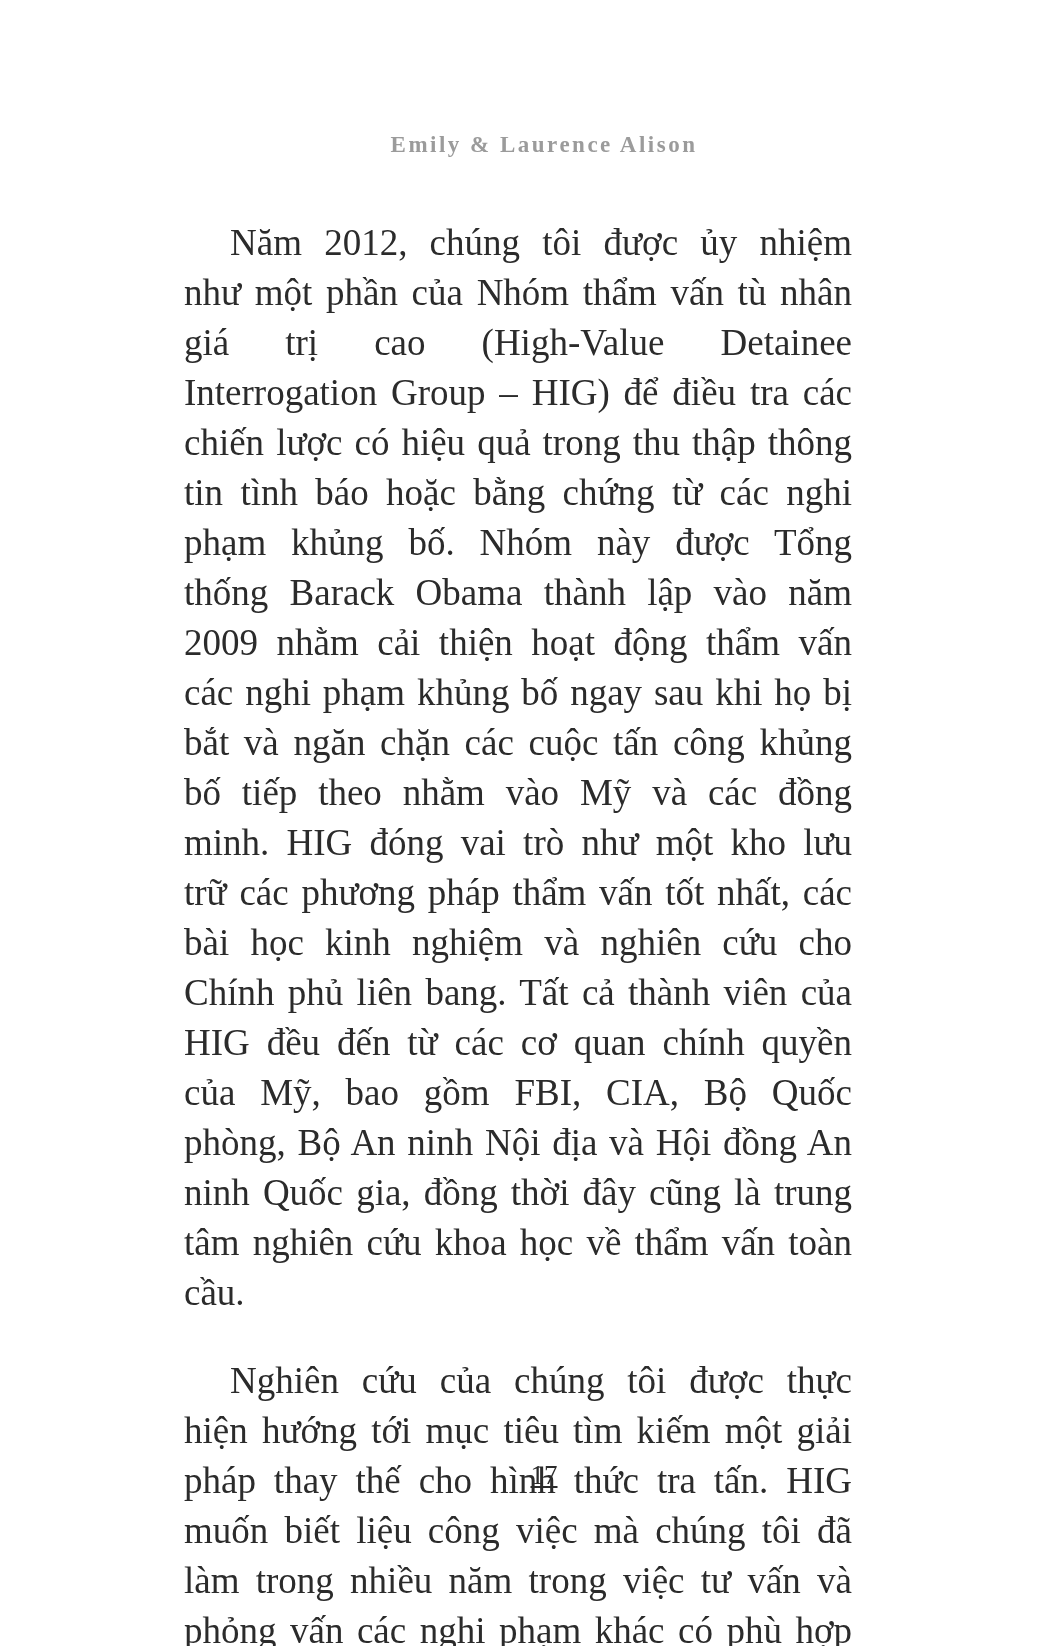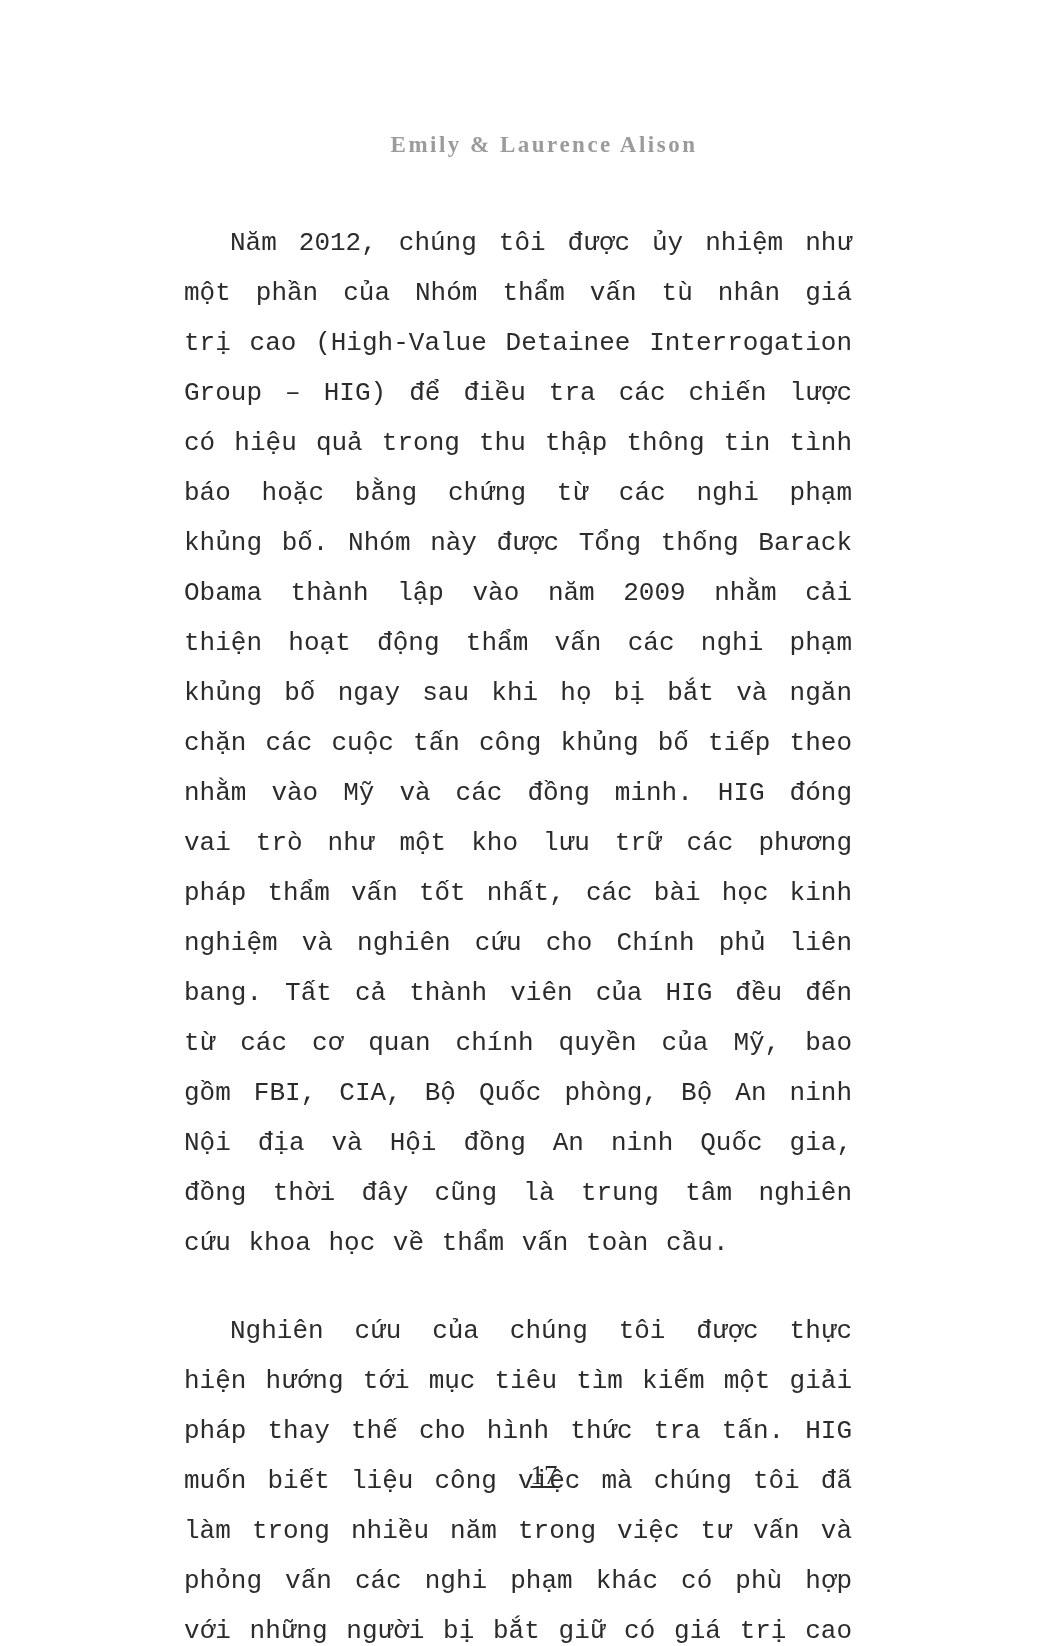--- a/index.html
+++ b/index.html
@@ -38,28 +38,27 @@
   }
 
   .text-block {
     position: absolute;
     top: 170px;
     left: 136px;
     width: 716px;
   }
 
   .text-block p {
-    font-size: 26px;
+    font-size: 37px;
     line-height: 50px;
     text-align: justify;
     text-justify: inter-word;
     text-indent: 46px;
     color: #2b2b2b;
     word-spacing: 2px;
-    font-family: Liberation Mono, monospace;
   }
 
   .text-block p + p {
     margin-top: 14px;
   }
 
   .page-number {
     position: absolute;
     top: 1424px;
     left: 0;

